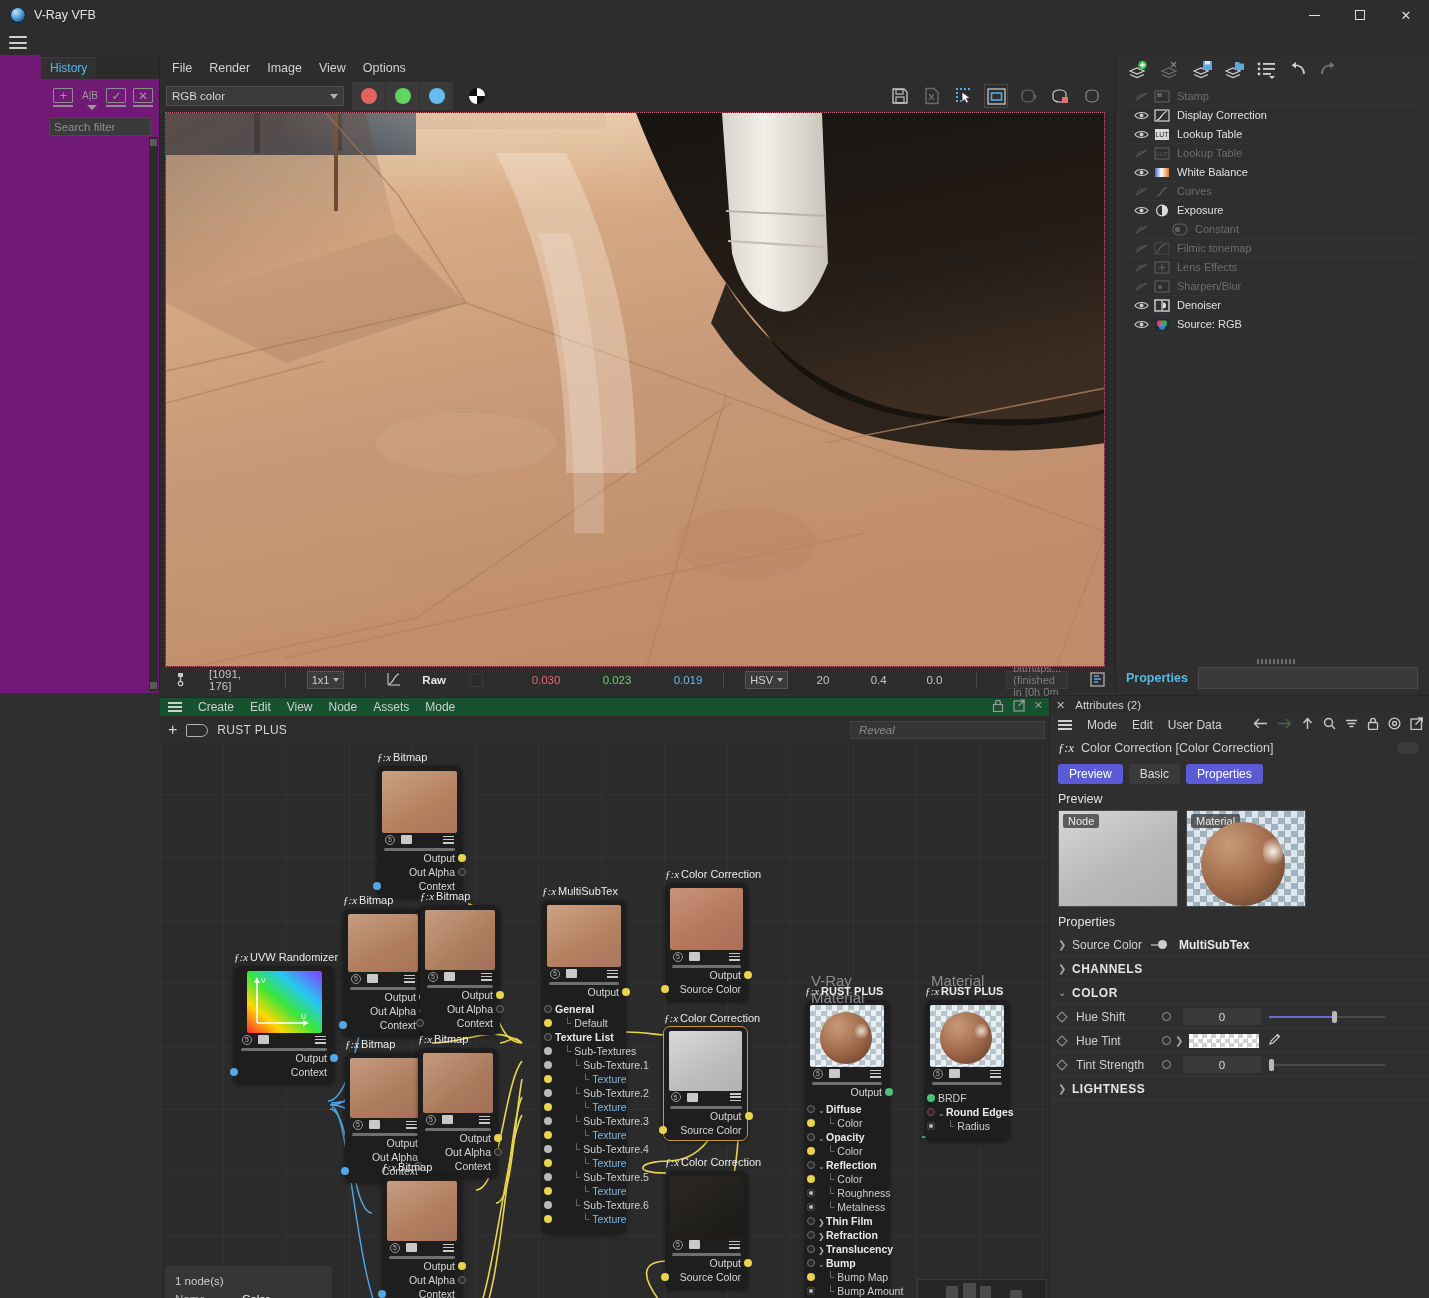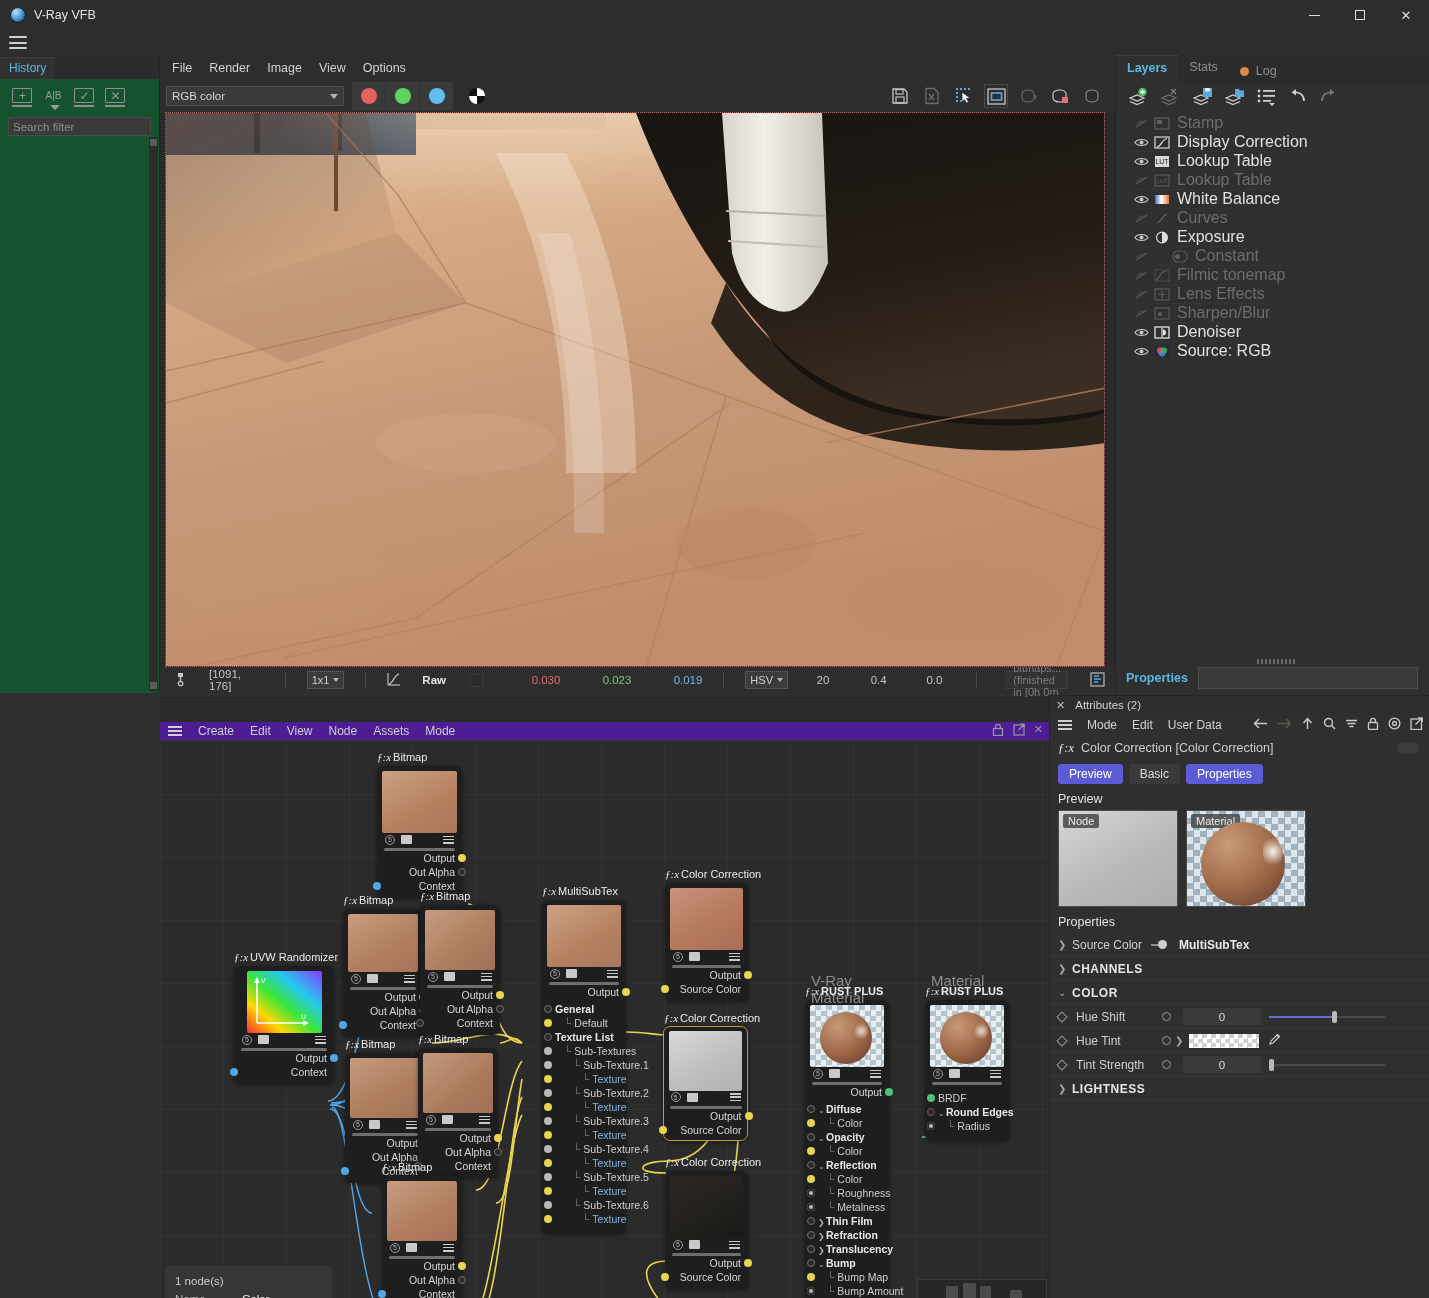--- a/index.html
+++ b/index.html
@@ -25,22 +25,22 @@
   .tb-min{ width:11px;height:1px;background:#dcdcdc; }
   .tb-max{ width:10px;height:10px;border:1px solid #dcdcdc; }
 
   
   .hamrow{ position:absolute; left:0; top:30px; width:1429px; height:25px; background:#2d2d2d; }
   .ham{ position:absolute; left:9px; top:6px; width:18px; height:13px;
      display:flex; flex-direction:column; justify-content:space-between;}
   .ham i{ display:block;height:2px;background:#cfcfcf;border-radius:1px; }
 
   
-  .history{ position:absolute; left:0; top:55px; width:160px; height:638px; background:#14532d;
-    border-right:1px solid #252525; }
+  .history{ position:absolute; left:0; top:55px; width:160px; height:638px; background:#701a75;
+    border-right:1px solid #252525;padding-left:41px; }
   .hist-tabbar{ height:24px; background:#2b2b2b; display:flex; align-items:flex-end; }
   .hist-tab{ padding:3px 9px 4px 9px; font-size:12px; color:#59b7e0; background:#313131;
     border-top:1px solid #3d3d3d; }
   .hist-icons{ display:flex; gap:6px; padding:8px 8px 2px 10px; }
   .hicon{ width:25px; height:22px; position:relative; }
   .hicon .box{ position:absolute; left:2px; top:1px; width:20px; height:15px;
     border:1.4px solid #8e8e8e; border-radius:1px; }
   .hicon .base{ position:absolute; left:2px; top:18px; width:20px; height:1.6px; background:#8e8e8e;}
   .hicon .gl{ position:absolute; left:0; top:0; width:25px; height:17px; color:#9a9a9a;
      font-size:12px; display:flex; align-items:center; justify-content:center; }
@@ -95,21 +95,21 @@
   .lay-tabs{ height:27px; background:#2b2b2b; display:flex; align-items:stretch; }
   .lay-tab{ padding:5px 11px 0 11px; font-size:12.5px; color:#8e8e8e; }
   .lay-tab.active{ background:#2f2f2f; color:#59b7e0; font-weight:bold; border-top:1px solid #3d3d3d;}
   .lay-tab.log{ display:flex; align-items:center; gap:7px; }
   .orbdot{ width:9px;height:9px;border-radius:50%;background:#e08a4a; }
   .lay-toolbar{ height:32px; display:flex; align-items:center; gap:10px; padding-left:12px; }
   .layer-list{ padding:0 10px 0 12px; }
   .lrow{ height:19px; display:flex; align-items:center; gap:0; border-bottom:1px solid #343434; }
   .eye{ width:26px; display:flex; justify-content:center; color:#c9c9c9; }
   .lthumb{ width:16px;height:13px; margin-right:7px; display:flex;align-items:center;justify-content:center;}
-  .lname{ font-size:16px; color:#e0e0e0; }
+  .lname{ font-size:11px; color:#e0e0e0; }
   .lrow.off .lname{ color:#6d6d6d; }
   .lrow.off .eye{ color:#5c5c5c; }
   .lrow.indent .lthumb{ margin-left:18px; }
   .props-head{ position:absolute; left:0; bottom:0; width:314px; height:34px; }
   .grip{ position:absolute; left:141px; top:0; width:38px; height:5px;
     background:repeating-linear-gradient(90deg,#6a6a6a 0 2px, transparent 2px 4px);}
   .props-bar{ position:absolute; left:0; top:7px; width:314px; height:24px; display:flex; align-items:center;}
   .props-bar .t{ color:#59b7e0; font-weight:bold; font-size:12.5px; padding:0 10px; }
   .props-bar .fld{ flex:1; height:22px; background:#3a3a3a; border:1px solid #4a4a4a; margin-right:12px;}
 
@@ -121,22 +121,22 @@
     justify-content:center;color:#cfcfcf;background:#383838; }
   .dbtn.active{ background:#5b5bd6; border-color:#7a7aee; }
   .dope-title{ padding:14px 0 0 10px; font-size:12.5px; color:#d0d0d0; }
   .dope-item{ padding:14px 0 0 18px; font-size:12.5px; color:#d0d0d0; display:flex; align-items:center; gap:8px;}
   .folder{ width:13px;height:10px;background:#e9e9e9;border-radius:1px;position:relative; }
   .folder::before{content:"";position:absolute;left:0;top:-3px;width:6px;height:3px;background:#e9e9e9;border-radius:1px 1px 0 0;}
 
   
   .graph{ position:absolute; left:160px; top:697px; width:889px; height:601px; background:#2b2b2b;
     border-top:1px solid #252525; }
-  .graph-menubar{ height:18px; background:#4c1d95; display:flex; align-items:center; gap:16px;
-    padding-left:8px; font-size:12px; color:#cfcfcf;margin-top:24px; }
+  .graph-menubar{ height:18px; background:#14532d; display:flex; align-items:center; gap:16px;
+    padding-left:8px; font-size:12px; color:#cfcfcf; }
   .gham{ width:14px;height:10px;display:flex;flex-direction:column;justify-content:space-between;}
   .gham i{height:1.6px;background:#cfcfcf;}
   .gm-right{ margin-left:auto; display:flex; gap:9px; padding-right:6px; color:#9a9a9a;}
   .graph-crumb{ height:27px; background:#2d2d2d; display:flex; align-items:center; gap:9px;
     padding-left:8px; position:relative; border-top:1px solid #333;}
   .plus{ color:#cfcfcf; font-size:16px; line-height:1;}
   .tagshape{ width:22px;height:13px;border:1.4px solid #b5b5b5;border-radius:2px 7px 7px 2px;}
   .crumb-txt{ font-size:12px; color:#d5d5d5; letter-spacing:.3px;}
   .reveal{ position:absolute; left:690px; top:4px; width:195px; height:18px; background:#353535;
     border:1px solid #424242; color:#8b8b8b; font-style:italic; font-size:11.5px;
@@ -504,28 +504,20 @@
       <span style="padding-right:6px">
         <svg width="15" height="15" viewBox="0 0 15 15">
             <rect x="1" y="1" width="13" height="13" fill="none" stroke="#b9b9b9" stroke-width="1.2"></rect>
             <path d="M4 4h5M4 7h7M4 10h4" stroke="#5aa9dd" stroke-width="1.3"></path>
           </svg>
       </span>
     </div>
   </div>
 
   <div class="layers">
-    <div class="lay-tabs">
-      <div class="lay-tab active">Layers</div>
-      <div class="lay-tab">Stats</div>
-      <div class="lay-tab log">
-        <span class="orbdot"></span>
-        <span>Log</span>
-      </div>
-    </div>
     <div class="lay-toolbar">
       <span>
         <svg width="22" height="19" viewBox="0 0 22 19">
             <path d="M2 11l7-3 7 3-7 3z" fill="none" stroke="#cfcfcf" stroke-width="1.2"></path>
             <path d="M2 14.5l7 3 7-3" fill="none" stroke="#cfcfcf" stroke-width="1.2"></path>
             <circle cx="14.5" cy="5" r="4.3" fill="#3fbf54"></circle>
             <path d="M14.5 2.5v5M12 5h5" stroke="#fff" stroke-width="1.4"></path>
           </svg>
       </span>
       <span>

